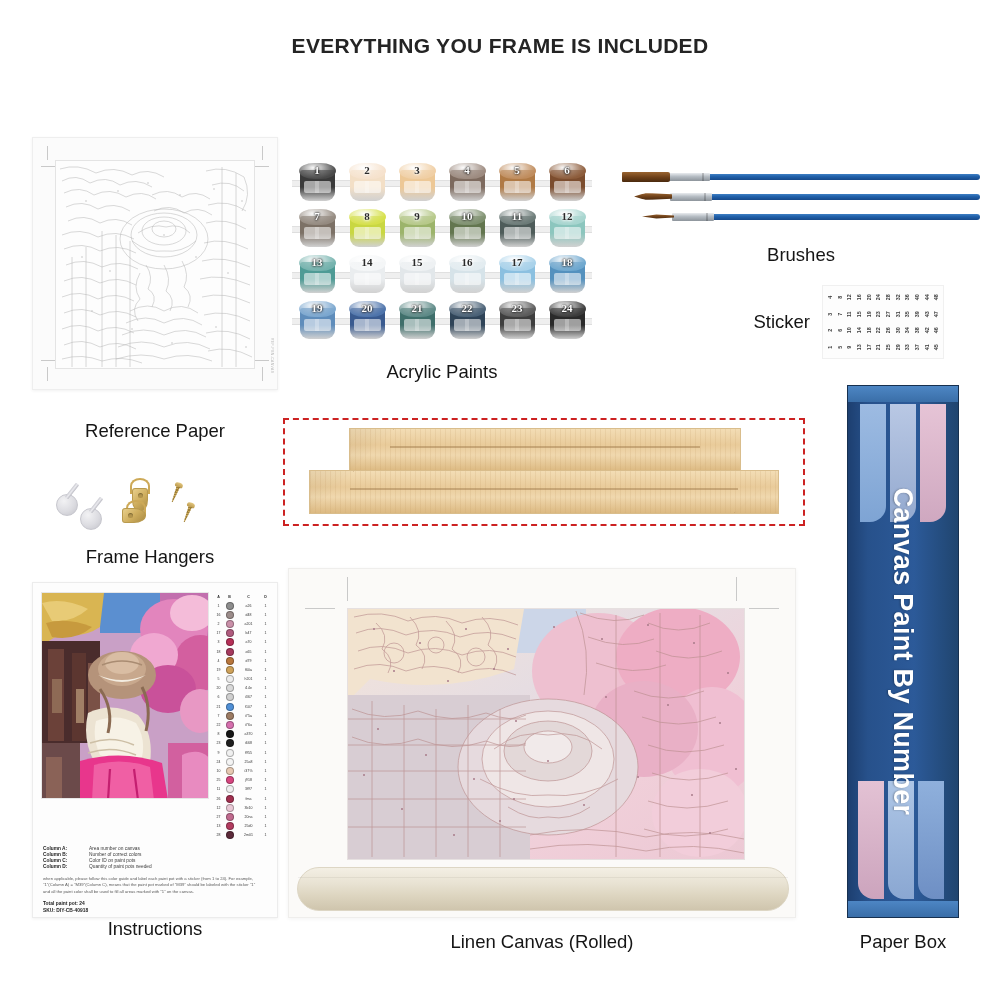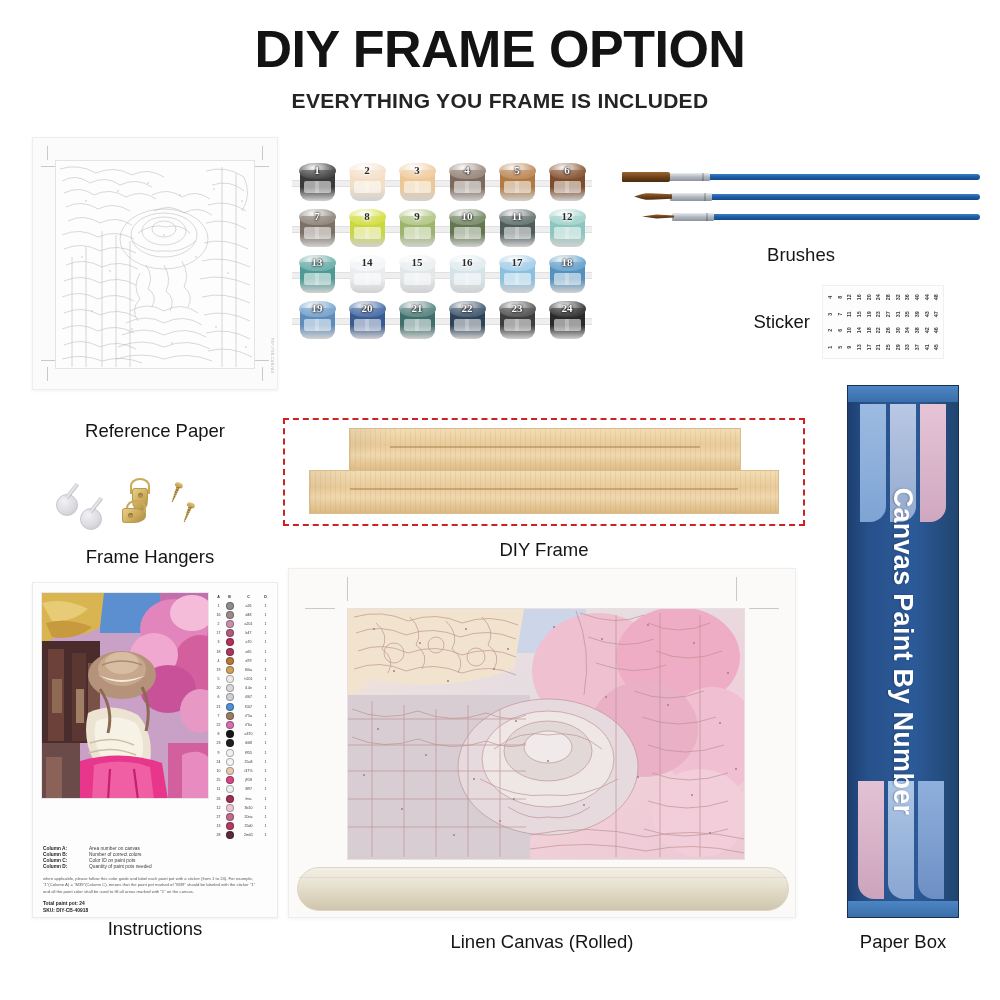--- a/index.html
+++ b/index.html
@@ -342,21 +342,20 @@
     letter-spacing: 0.3px;
     text-shadow: 0 1px 2px rgba(0,0,0,0.3);
     font-family: "Liberation Sans", sans-serif;
   }
   #gift-box-caption { margin-top: 13px; }
 </style>
 </head>
 <body>
 
 <div id="header">
-  <div id="main-title">DIY FRAME OPTION</div>
   <div id="sub-title">EVERYTHING YOU FRAME IS INCLUDED</div>
 </div>
 
 <div class="panel" id="reference-paper-panel">
   <div id="reference-sheet">
     <div class="crop-mark" style="left:14px;top:8px;width:1px;height:14px;"></div>
     <div class="crop-mark" style="left:8px;top:28px;width:14px;height:1px;"></div>
     <div class="crop-mark" style="right:14px;top:8px;width:1px;height:14px;"></div>
     <div class="crop-mark" style="right:8px;top:28px;width:14px;height:1px;"></div>
     <div class="crop-mark" style="left:14px;bottom:8px;width:1px;height:14px;"></div>
@@ -638,20 +637,21 @@
       </div>
       <div class="pot-cell">
         <div class="pot-connector"></div>
         <div class="pot">
           <div class="pot-body" style="background: linear-gradient(rgb(42, 42, 42) 0%, rgb(42, 42, 42) 55%, rgba(0, 0, 0, 0.18) 100%);"></div>
           <div class="pot-lid" style="background: radial-gradient(at 40% 30%, rgba(255, 255, 255, 0.45), rgb(59, 59, 59) 70%);"></div>
           <div class="pot-num" style="color: rgb(255, 255, 255); text-shadow: rgb(0, 0, 0) 0px 0px 2px, rgba(0, 0, 0, 0.8) 0px 0px 3px;">24</div>
         </div>
       </div>
     </div>
+  <div class="caption" id="acrylic-paints-caption">Acrylic Paints</div>
 </div>
 
 <div class="panel" id="brushes-panel">
   <div id="brush1" class="brush">
     <div class="brush-handle" style="width:292px;"></div>
     <div class="brush-ferrule" style="left:46px;"></div>
     <div class="brush-tip"></div>
   </div>
   <div id="brush2" class="brush">
     <div class="brush-handle" style="width:284px;"></div>
@@ -726,21 +726,20 @@
       <div class="wood-miter-l"></div>
       <div class="wood-miter-r"></div>
       <div class="wood-groove"></div>
     </div>
     <div class="wood-bar" id="wood-bar-bottom">
       <div class="wood-miter-l"></div>
       <div class="wood-miter-r"></div>
       <div class="wood-groove"></div>
     </div>
   </div>
-  <div class="caption" id="diy-frame-caption">DIY Frame</div>
 </div>
 
 <div class="panel" id="frame-hangers-panel">
   <div id="hanger-art">
     <div class="hook" style="left:6px;top:14px;">
       <div class="hook-disc" style="left:0;top:10px;"></div>
       <div class="hook-pin" style="left:14px;top:-2px;"></div>
     </div>
     <div class="hook" style="left:30px;top:28px;">
       <div class="hook-disc" style="left:0;top:10px;"></div>

